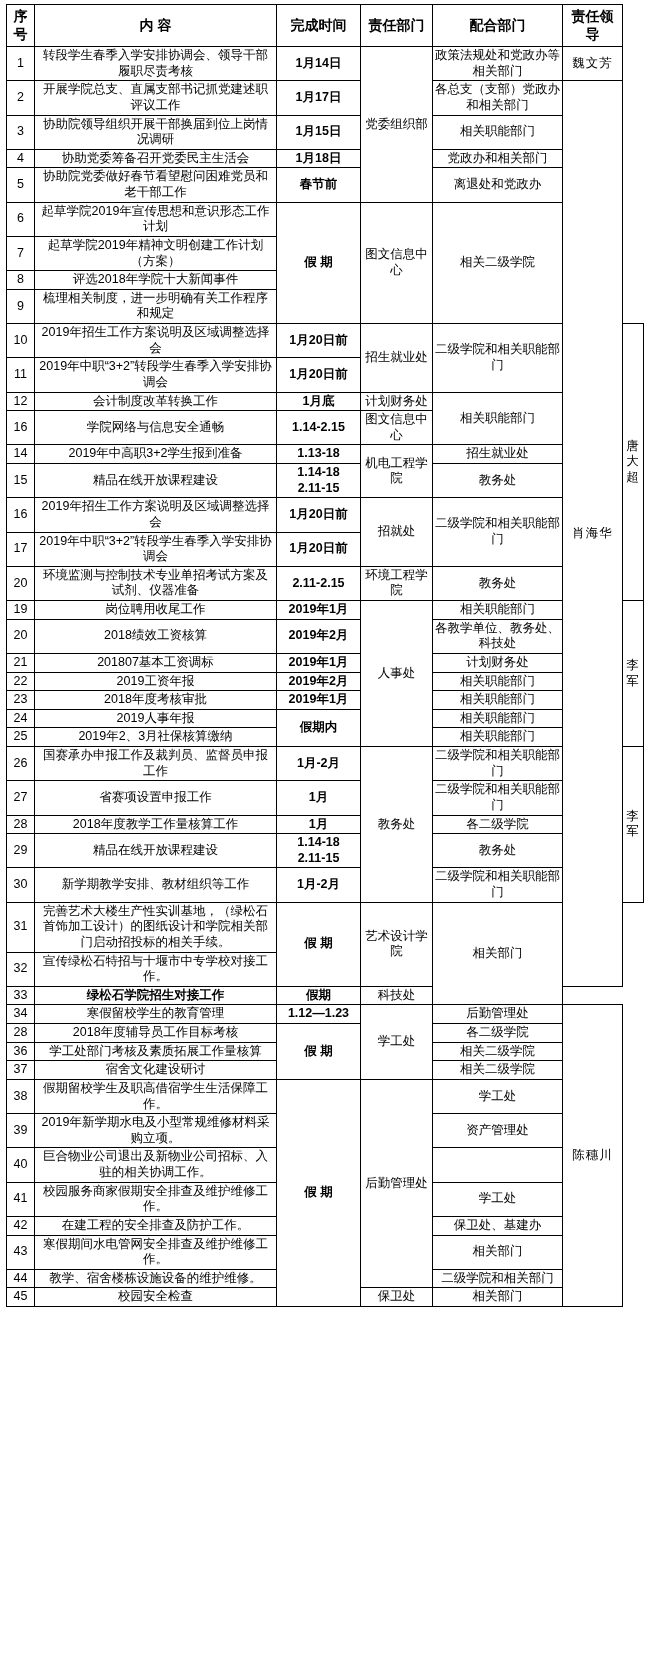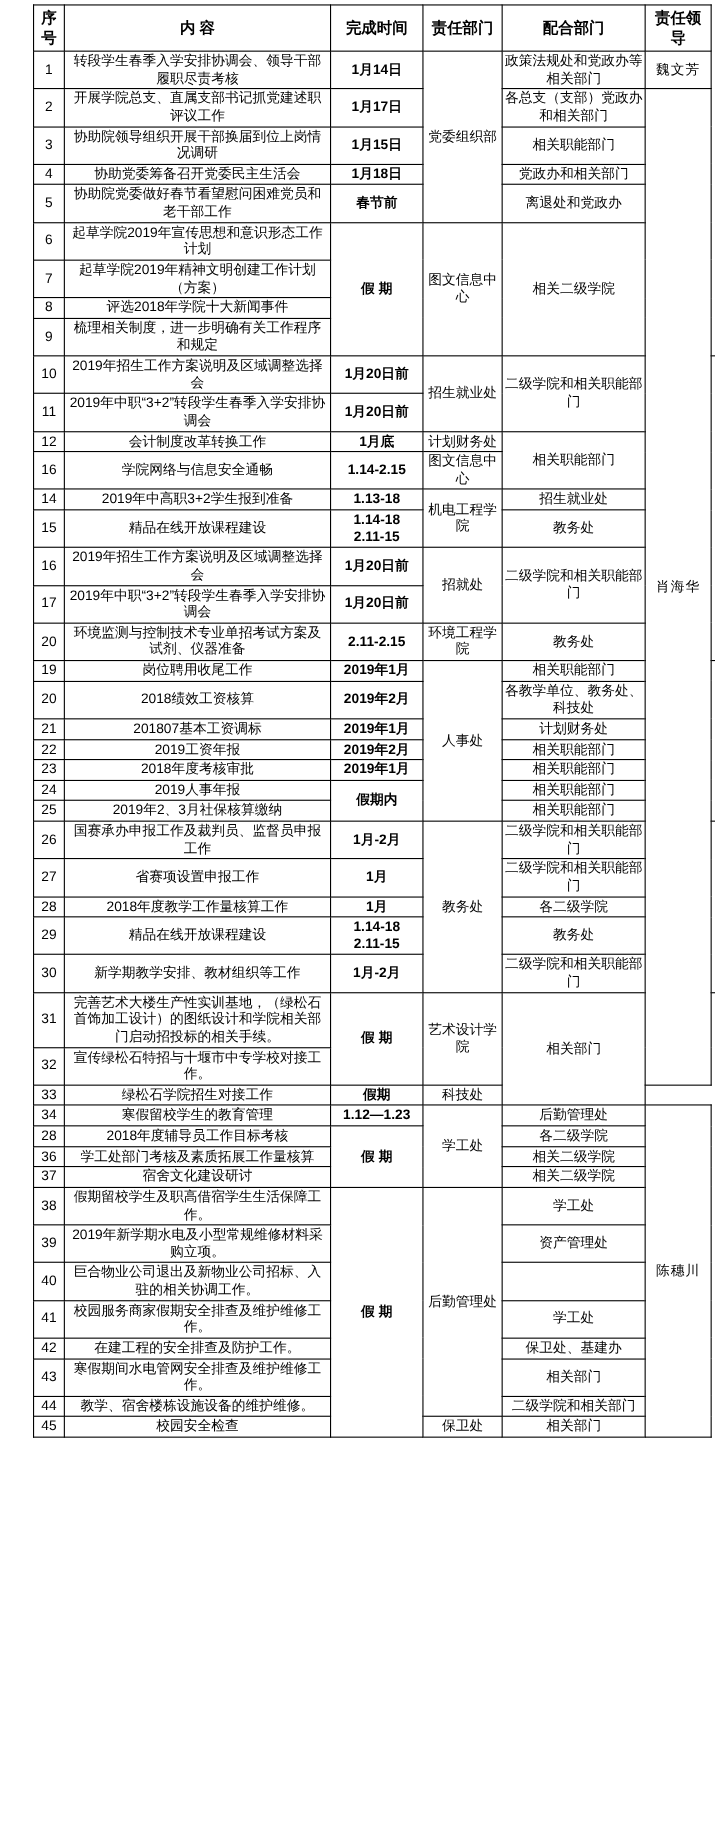--- a/index.html
+++ b/index.html
@@ -8,21 +8,20 @@
     background: #ffffff;
   }
   body {
     font-family: "Liberation Sans", "DejaVu Sans", sans-serif;
     color: #000000;
   }
   #sheet {
     width: 562px;
     box-sizing: border-box;
     padding: 4px 6px 6px 6px;
-    margin-left: 24px;
   }
   table.plan {
     border-collapse: collapse;
     width: 638px;
     table-layout: fixed;
   }
   table.plan th, table.plan td {
     border: 1px solid #000000;
     vertical-align: middle;
     padding: 1px 2px;
@@ -43,20 +42,21 @@
   .col-coop { width: 130px; }
   .col-lead { width: 60px; }
 
   td.content {
     text-align: left;
     padding-left: 4px;
     padding-right: 3px;
     font-size: 12.5px;
   }
   td.content.centered {
+    font-weight: bold;
   }
   td.no {
     font-size: 12px;
   }
   td.time {
     font-size: 12px;
     white-space: pre-line;
     font-weight: bold;
   }
   td.resp, td.coop {

